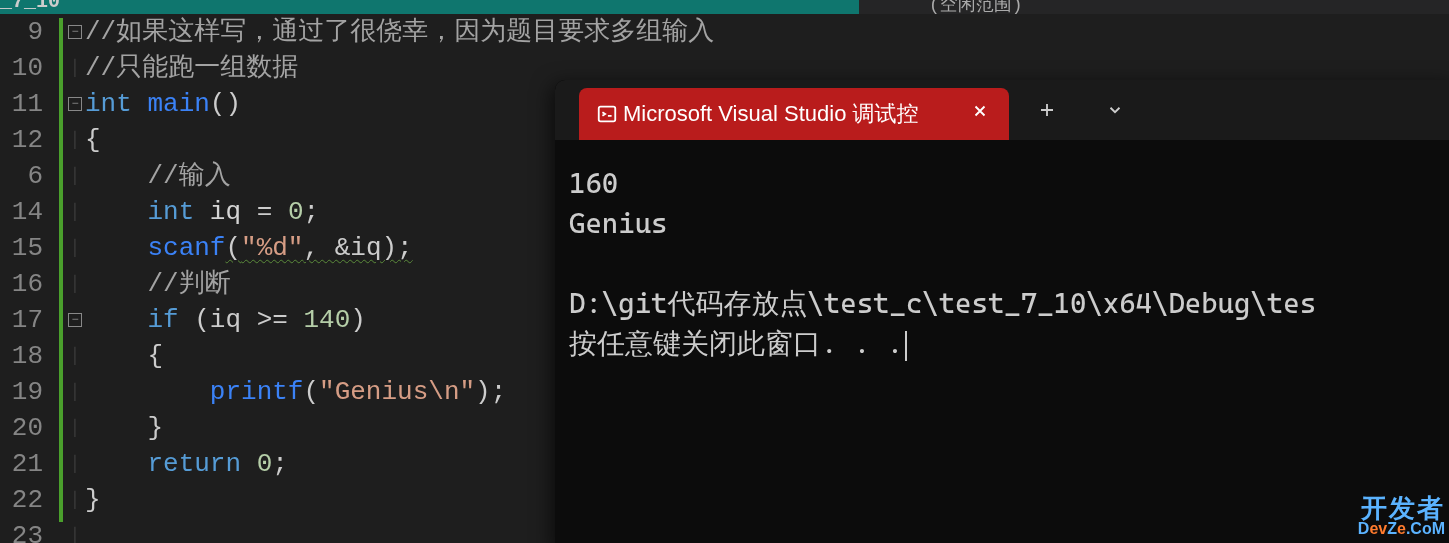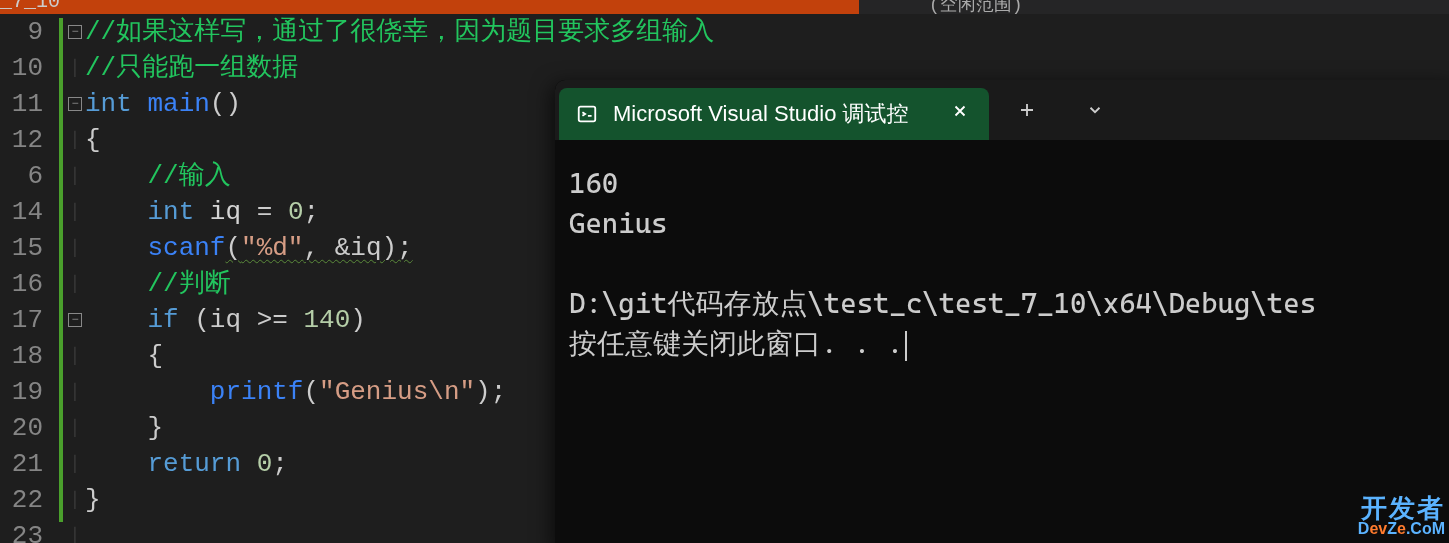--- a/index.html
+++ b/index.html
@@ -61,38 +61,39 @@
     .fold-box {
       width: 14px;
       height: 14px;
       border: 1px solid #888;
       display: flex;
       align-items: center;
       justify-content: center;
       font-size: 12px;
       line-height: 1;
     }
-    .comment { color: #22c55e; }
+    .comment { color: #a3a3a3; }
     .keyword { color: #569CD6; }
     .func { color: #3b82f6; }
     .string { color: #D69D85; }
     .number { color: #B5CEA8; }
     .punct { color: #ccc; }
     .ident { color: #d4d4d4; }
     .wavy {
       text-decoration: underline wavy #5a8a3a 1px;
       text-underline-offset: 4px;
     }
     .top-strip {
       height: 14px;
-      background: #c2410c;
+      background: #0f766e;
       width: 100%;
       position: absolute;
       top: 0;
       left: 0;
+      font-weight: bold;
     }
     .filename-crop {
       position: absolute;
       top: -10px;
       left: 0;
       color: #ccc;
       font-size: 20px;
     }
     .right-panel-top {
       position: absolute;
@@ -119,25 +120,25 @@
     .console-tabbar {
       height: 60px;
       background: #1a1a1a;
       display: flex;
       align-items: stretch;
       border-radius: 10px 0 0 0;
     }
     .console-tab {
       display: flex;
       align-items: center;
-      background: #14532d;
-      margin: 8px 0 0 4px;
+      background: #b91c1c;
+      margin: 8px 0 0 24px;
       border-radius: 8px 8px 0 0;
       padding: 0 16px;
-      gap: 14px;
+      gap: 4px;
       min-width: 430px;
     }
     .console-tab-icon {
       width: 24px;
       height: 24px;
       display: flex;
       align-items: center;
       justify-content: center;
     }
     .console-tab-title {

